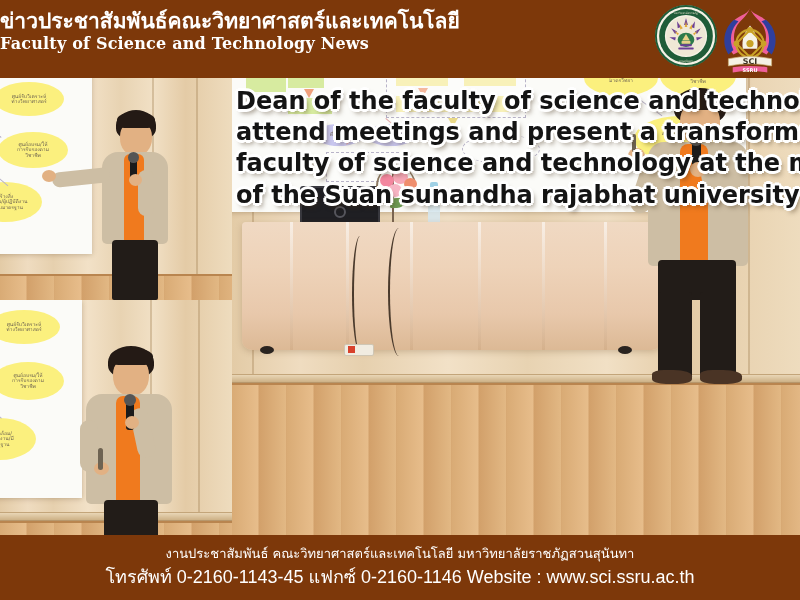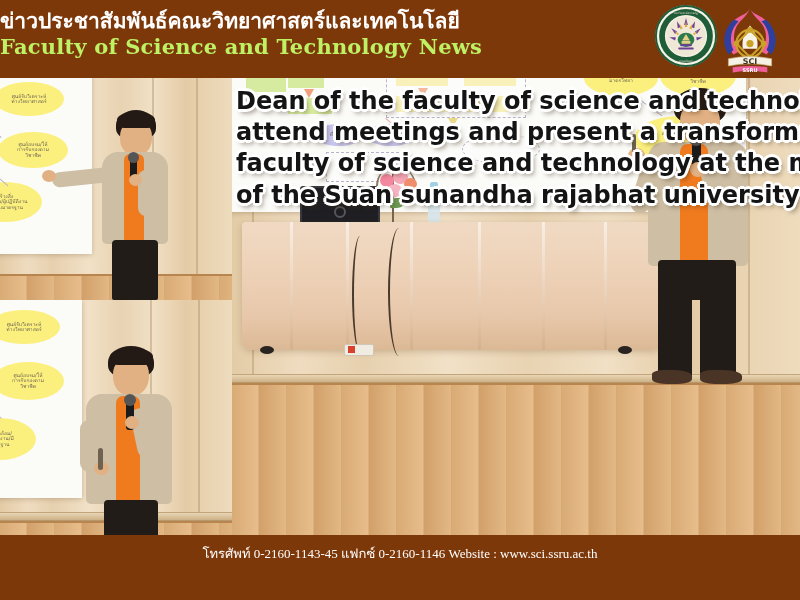--- a/index.html
+++ b/index.html
@@ -18,21 +18,21 @@
   #header-titles {
     position:absolute; left:0; top:11px; width:800px;
     text-align:left; line-height:1.0;
   }
   #title-thai {
     color:#ffffff; font-size:21px; font-weight:bold;
     font-family:"DejaVu Sans","Liberation Sans",sans-serif;
     letter-spacing:0px; padding-bottom:4px; white-space:nowrap;
   }
   #title-en {
-    color:#bef264; font-size:21px; font-weight:bold;
+    color:#ffffff; font-size:16px; font-weight:bold;
     font-family:"DejaVu Serif","Liberation Serif",serif;
     letter-spacing:0.2px; white-space:nowrap;
   }
 
   
   .logo-wrap { position:absolute; top:4px; }
   #logo-ssru { left:654px; width:64px; height:64px; }
   #logo-sci  { left:714px; width:72px; height:72px; }
 
   
@@ -169,21 +169,21 @@
   
   #footer {
     position:absolute; left:0; top:535px; width:800px; height:65px;
     background:#7d380a;
   }
   #footer-text {
     position:absolute; left:0; top:10px; width:800px;
     text-align:center; color:#ffffff; line-height:1.45;
   }
   #foot-line1 { font-size:13px; font-family:"DejaVu Sans","Liberation Sans",sans-serif; }
-  #foot-line2 { font-size:13px; font-family:Liberation Serif, serif; }
+  #foot-line2 { font-size:18px; font-family:Liberation Sans, sans-serif; }
 </style>
 </head>
 <body>
 
 <div id="page">
 
   <div id="header">
     <div id="header-titles">
       <div id="title-thai">ข่าวประชาสัมพันธ์คณะวิทยาศาสตร์และเทคโนโลยี</div>
       <div id="title-en">Faculty of Science and Technology News</div>
@@ -423,18 +423,19 @@
 
   <div id="headline">
     <div class="hl">Dean of the faculty of science and technology</div>
     <div class="hl">attend meetings and present a transformation plan</div>
     <div class="hl">faculty of science and technology at the meeting</div>
     <div class="hl">of the Suan sunandha rajabhat university council</div>
   </div>
 
   <div id="footer">
     <div id="footer-text">
+      <div id="foot-line1">งานประชาสัมพันธ์ คณะวิทยาศาสตร์และเทคโนโลยี มหาวิทยาลัยราชภัฏสวนสุนันทา</div>
       <div id="foot-line2">โทรศัพท์ 0-2160-1143-45 แฟกซ์ 0-2160-1146 Website : www.sci.ssru.ac.th</div>
     </div>
 
   </div>
 
 </div>
 
 </body></html>

